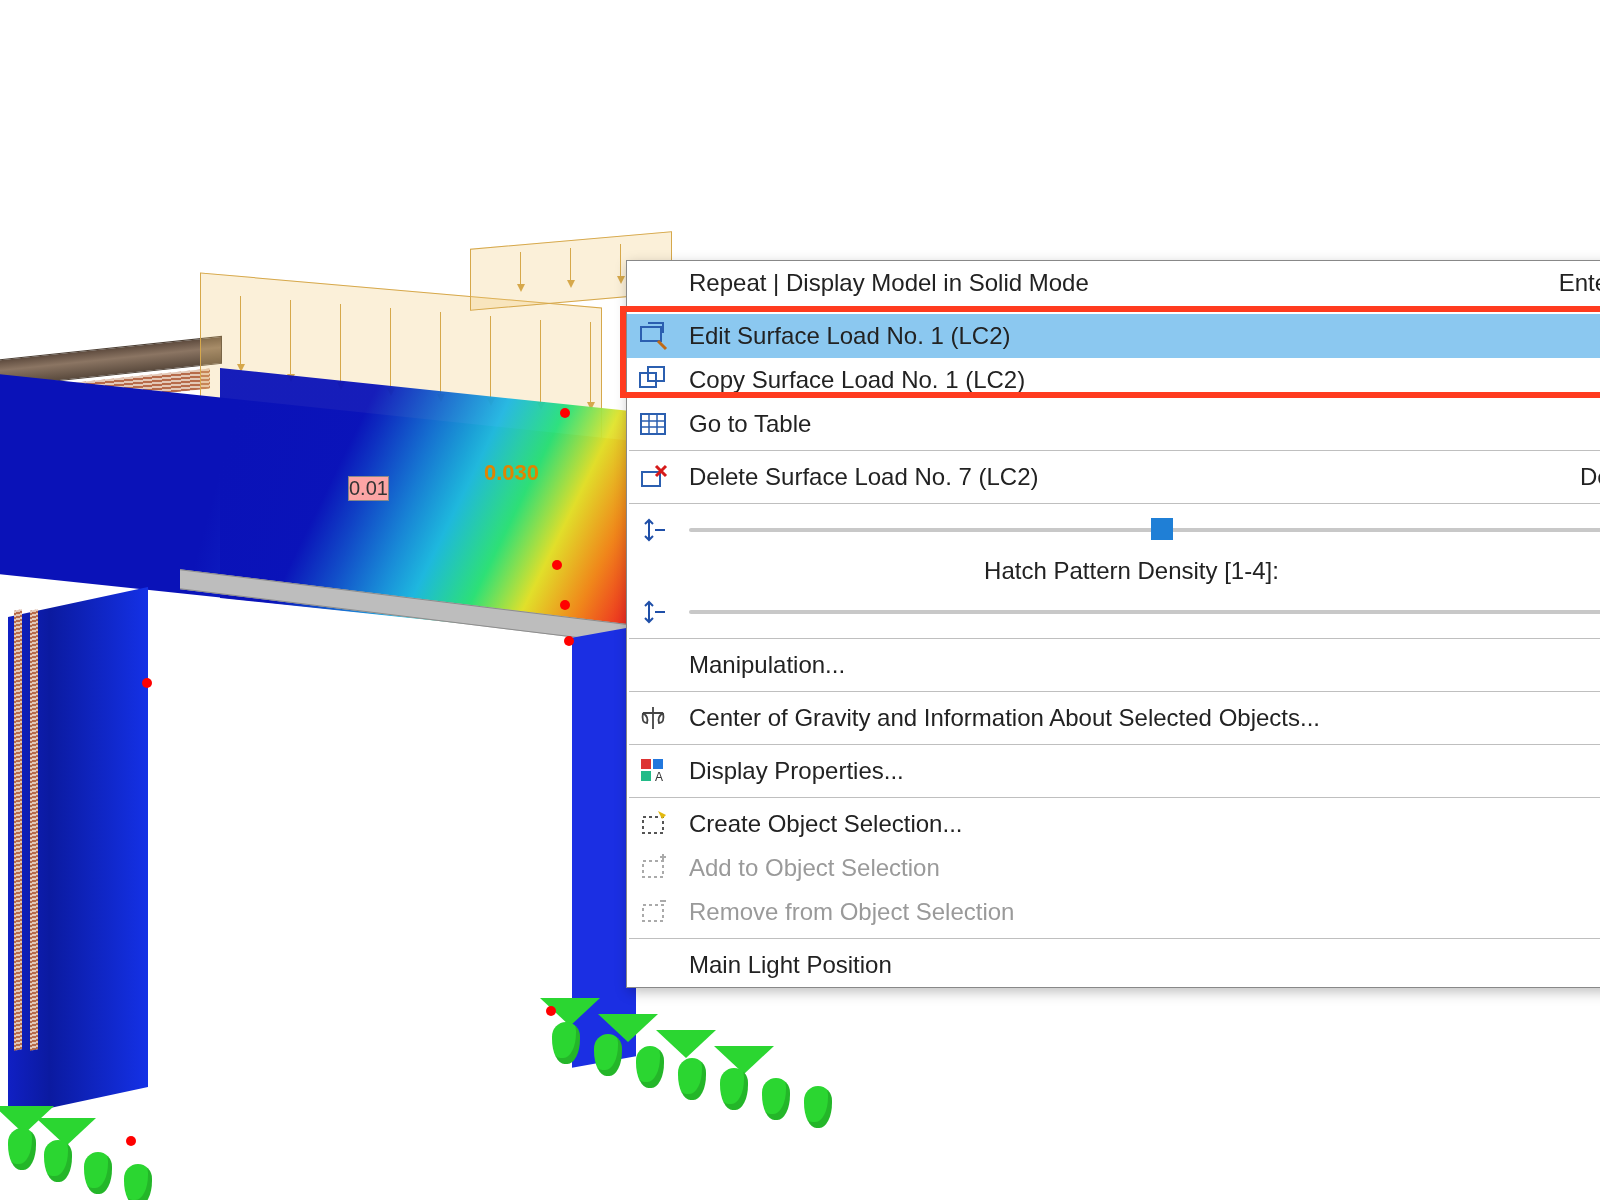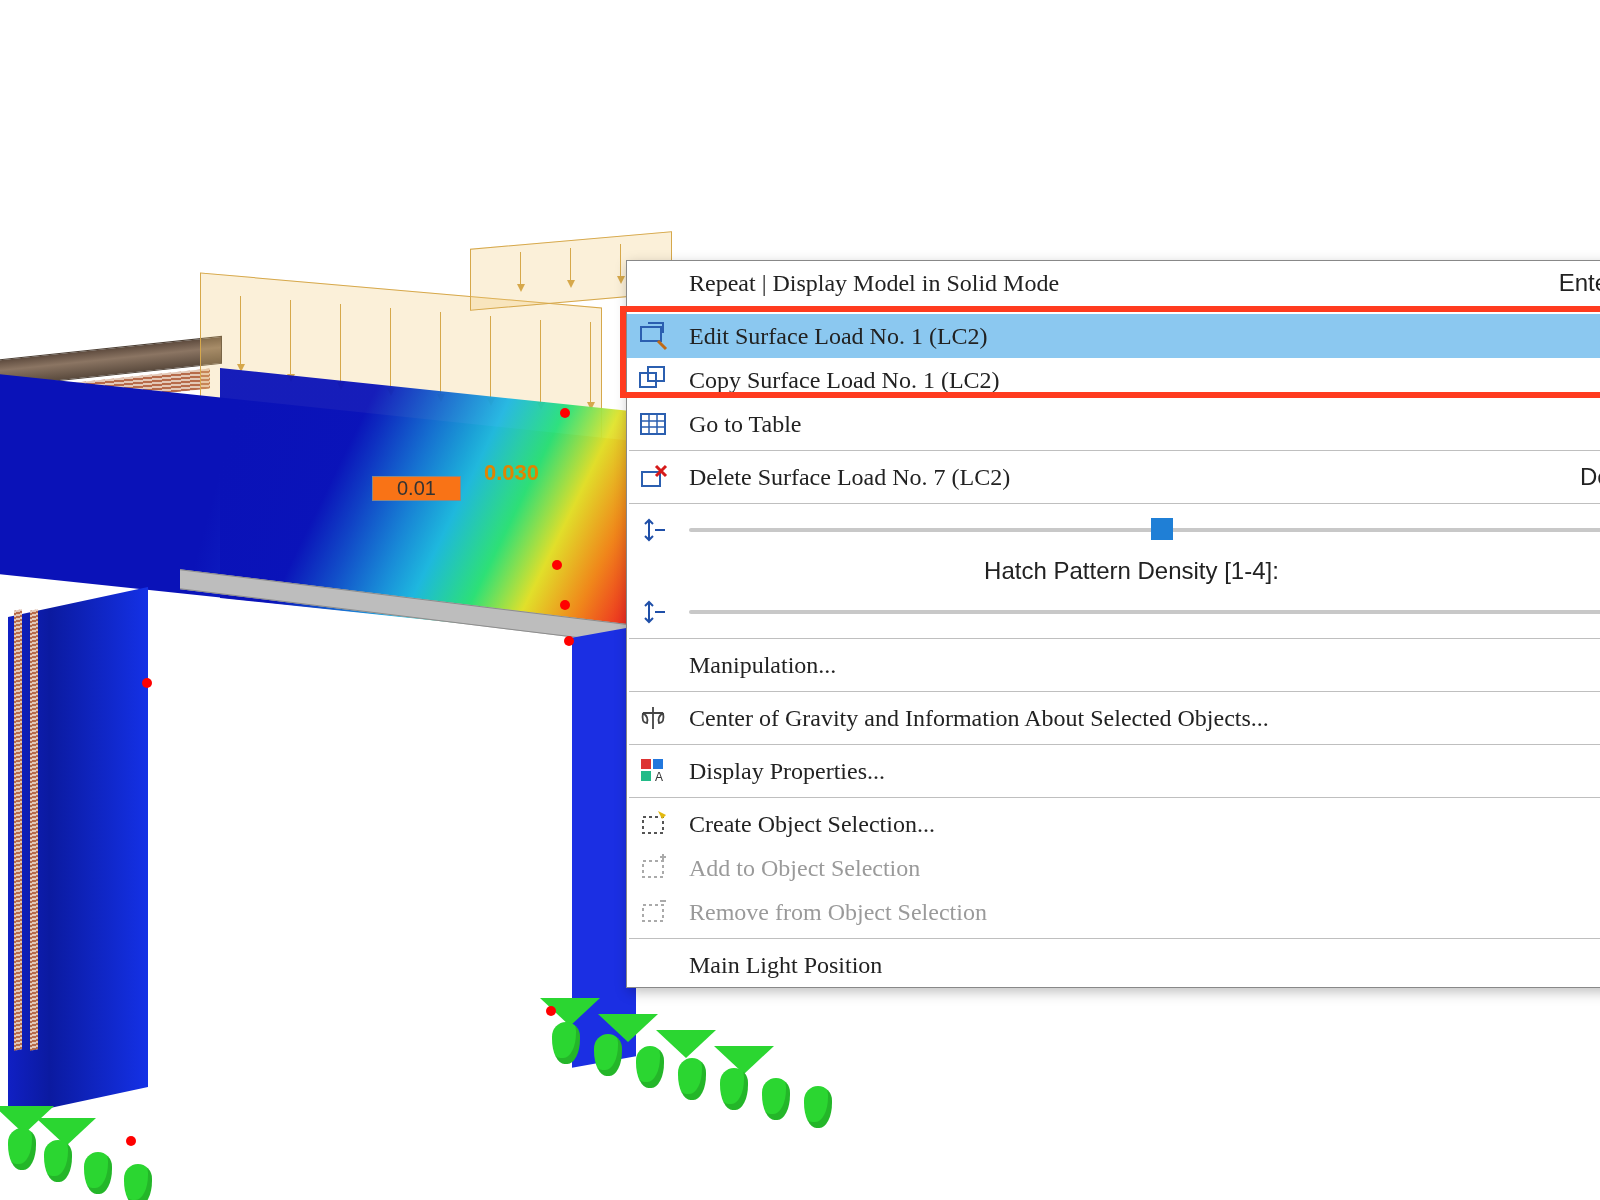--- a/index.html
+++ b/index.html
@@ -59,21 +59,21 @@
     position:absolute;width:10px;height:10px;border-radius:50%;background:#ff0000;
   }
   .support{
     position:absolute;width:28px;height:42px;background:#2bd631;border-radius:50% 50% 45% 45% / 35% 35% 60% 60%;
     box-shadow:inset -4px -6px 0 rgba(0,0,0,0.15);
   }
   .support-tri{
     position:absolute;width:0;height:0;border-left:30px solid transparent;border-right:30px solid transparent;border-top:28px solid #2bd631;
   }
   .label-box{
-    position:absolute;background:#f97316;border:1px solid #888;padding:0 24px;font-size:20px;color:#333;margin-left:24px;
+    position:absolute;background:#fca5a5;border:1px solid #888;padding:0 0;font-size:20px;color:#333;
   }
   .orange-dim{
     position:absolute;color:#e08400;font-size:22px;font-weight:600;
   }
 
   
   .context-menu{
     position:absolute;
     background:#ffffff;
     border:1px solid #888888;
@@ -92,21 +92,21 @@
     position:absolute;
     right:20px;
     border-top:7px solid transparent;border-bottom:7px solid transparent;border-left:10px solid #222;
   }
   .menu-row.disabled{color:#9a9a9a;}
   .menu-row.highlight{background:#8bc8f0;}
   .menu-icon{
     width:36px;height:36px;margin-right:18px;flex:0 0 36px;
     display:flex;align-items:center;justify-content:center;
   }
-  .menu-label{flex:1 1 auto;font-family:Liberation Serif, serif;}
+  .menu-label{flex:1 1 auto;}
   .menu-shortcut{margin-left:40px;color:#222;}
   .menu-sep{height:0;border-top:1px solid #bfbfbf;margin:4px 2px;}
   .highlight-box{
     position:absolute;border:6px solid #ff3b1f;pointer-events:none;
   }
 
   
   .slider-row{
     position:relative;height:44px;padding:0 20px 0 8px;display:flex;align-items:center;
   }

